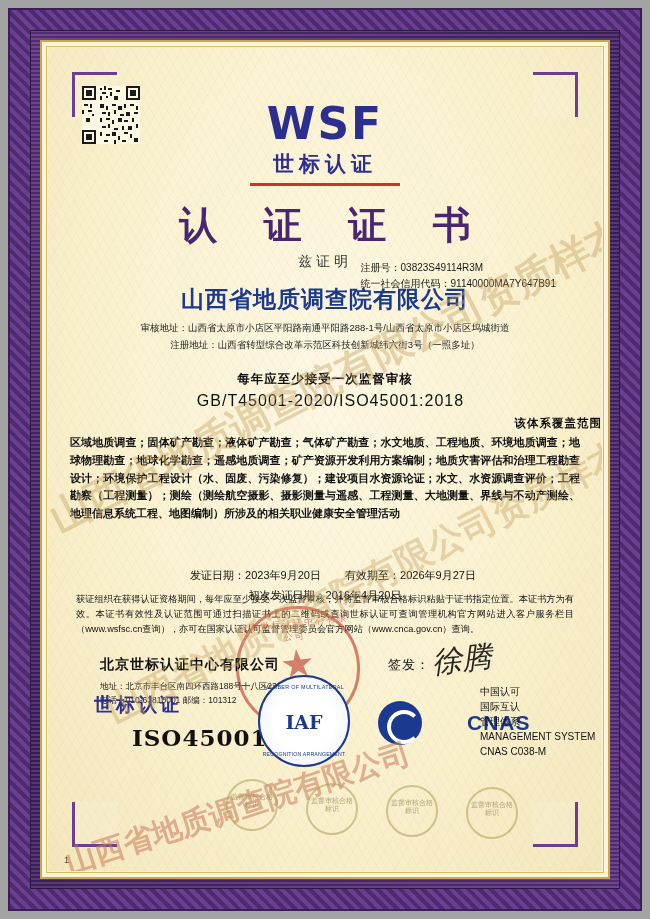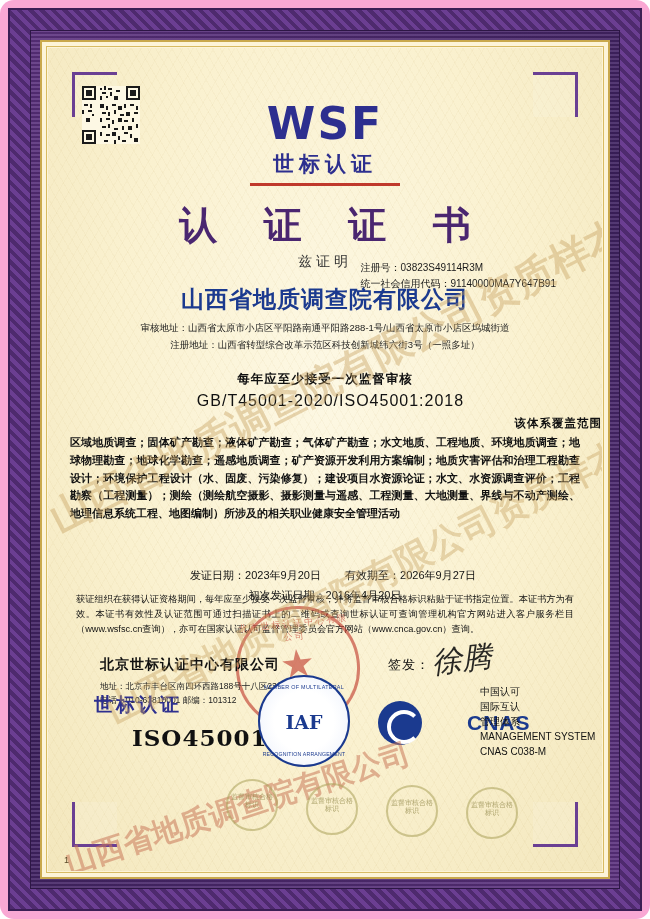--- a/index.html
+++ b/index.html
@@ -8,22 +8,21 @@
     background: #ffffff;
   }
   body {
     font-family: "Liberation Sans", sans-serif;
   }
   .cert-page {
     position: relative;
     width: 650px;
     height: 919px;
     overflow: hidden;
-    background: #f9a8d4;
-    border-radius: 14px;
+    background: #a3a3a3;
   }
   
   .frame-outer {
     position: absolute;
     left: 8px; top: 8px; right: 8px; bottom: 8px;
     background:
       repeating-linear-gradient(45deg, #4e2a6e 0px, #4e2a6e 4px, #6b3e92 4px, #6b3e92 8px);
     border: 2px solid #3a1e55;
   }
   .frame-inner-1 {

